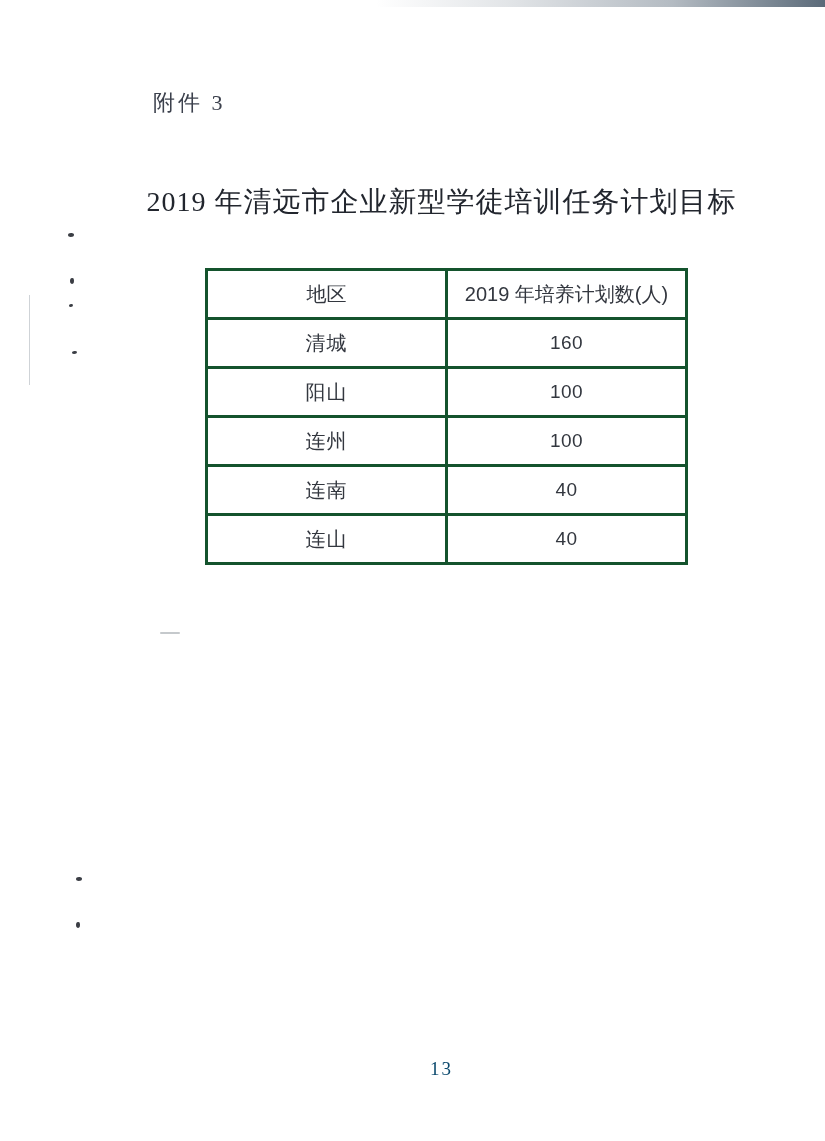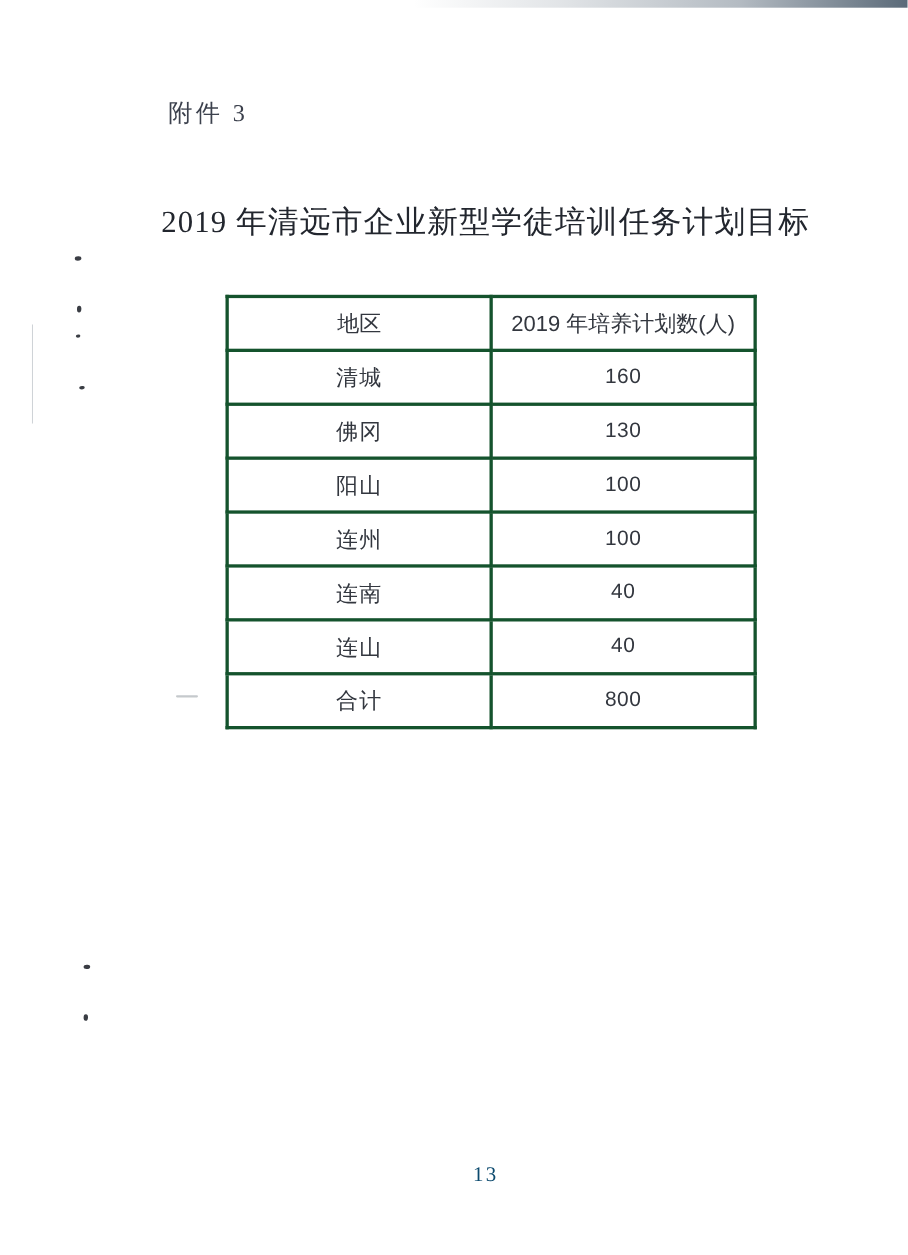--- a/index.html
+++ b/index.html
@@ -147,41 +147,33 @@
     <tbody>
       <tr>
         <th class="header-cell">地区</th>
         <th class="header-cell">2019 年培养计划数(人)</th>
       </tr>
       <tr>
         <td class="cell-cn">清城</td>
         <td class="cell-num">160</td>
       </tr>
       <tr>
-        <td class="cell-cn">佛冈</td>
-        <td class="cell-num">130</td>
-      </tr>
-      <tr>
         <td class="cell-cn">阳山</td>
         <td class="cell-num">100</td>
       </tr>
       <tr>
         <td class="cell-cn">连州</td>
         <td class="cell-num">100</td>
       </tr>
       <tr>
         <td class="cell-cn">连南</td>
         <td class="cell-num">40</td>
       </tr>
       <tr>
         <td class="cell-cn">连山</td>
         <td class="cell-num">40</td>
       </tr>
-      <tr>
-        <td class="cell-cn">合计</td>
-        <td class="cell-num">800</td>
-      </tr>
     </tbody>
   </table>
 
   <div class="page-number">13</div>
 
 </div>
 
 </body></html>

